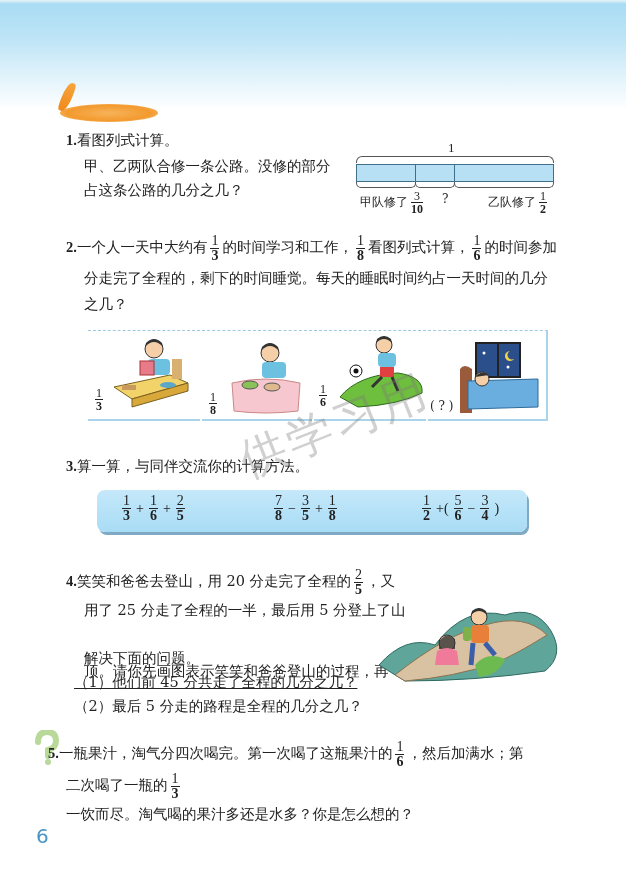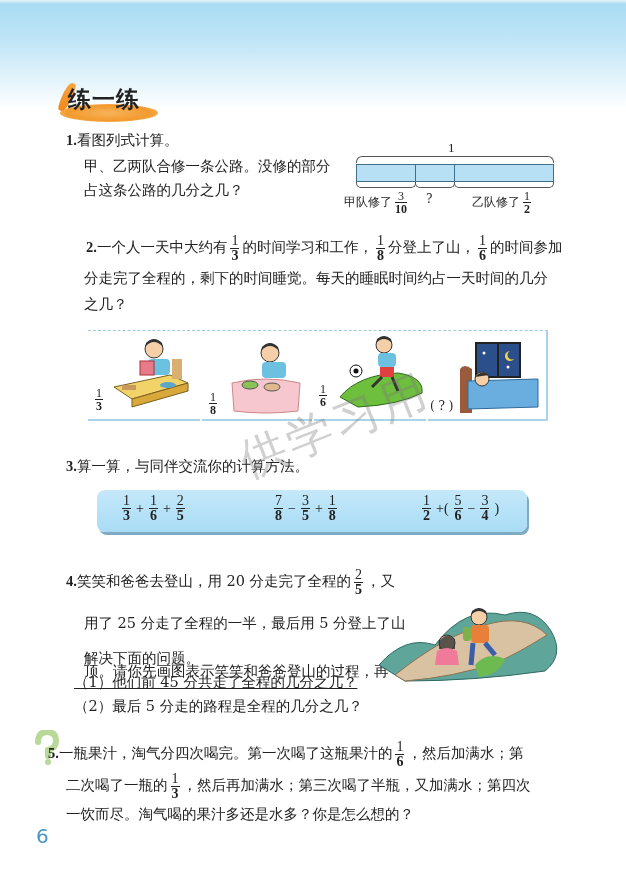--- a/index.html
+++ b/index.html
@@ -50,21 +50,21 @@
   }
   .bar-diagram .bar {
     position: absolute; left: 6px; top: 24px; width: 196px; height: 16px;
     background: #b8e0f5; border: 1px solid #3f6f8a;
   }
   .bar-diagram .seg { position: absolute; top: 0; height: 16px; border-left: 1px solid #3f6f8a; }
   .bar-diagram .brace-b {
     position: absolute; top: 42px; height: 5px;
     border: 1px solid #555; border-top: none; border-radius: 0 0 5px 5px;
   }
-  .bar-diagram .lbl { position: absolute; top: 50px; font-size: 12px; white-space: nowrap; }
+  .bar-diagram .lbl { position: absolute; top: 50px; font-size: 12px; white-space: nowrap; margin-left: 16px; }
   .bar-diagram .lbl .frac { font-size: 12px; line-height: 12px; }
   
   .pic-strip { position: absolute; left: 88px; top: 330px; width: 470px; height: 95px; }
   .pic-card {
     position: absolute; top: 0; height: 88px;
     border-top: 1px dashed #9fc9e0;
     border-bottom: 2px solid #a9d4ec;
     background: #fff;
   }
   .pic-card .frac { position: absolute; font-size: 12px; line-height: 12px; }
@@ -91,21 +91,20 @@
   }
 </style>
 </head>
 <body>
 
 <div class="top-band"></div>
 
 <div class="heading">
   <div class="oval"></div>
   <div class="feather"></div>
-  <div class="title">练一练</div>
 </div>
 
 <div class="text" style="left:66px; top:128px;">
   <span class="num">1.</span><span>看图列式计算。</span>
 </div>
 <div class="text" style="left:84px; top:154px;">甲、乙两队合修一条公路。没修的部分</div>
 <div class="text" style="left:84px; top:178px;">占这条公路的几分之几？</div>
 
 <div class="bar-diagram">
   <div class="one">1</div>
@@ -119,22 +118,22 @@
   <div class="brace-b" style="left:104px; width:98px;"></div>
   <div class="lbl" style="left:-6px;">
     <span>甲队修了</span><span class="frac"><span class="n">3</span><span class="d">10</span></span>
   </div>
   <div class="lbl" style="left:76px; top:52px;">?</div>
   <div class="lbl" style="left:122px;">
     <span>乙队修了</span><span class="frac"><span class="n">1</span><span class="d">2</span></span>
   </div>
 </div>
 
-<div class="text" style="left:66px; top:232px; line-height:30px;margin-left:20px;">
-  <span class="num">2.</span><span>一个人一天中大约有</span><span class="frac"><span class="n">1</span><span class="d">3</span></span><span>的时间学习和工作，</span><span class="frac"><span class="n">1</span><span class="d">8</span></span><span>分登上了山，</span><span class="frac"><span class="n">1</span><span class="d">6</span></span><span>的时间参加</span>
+<div class="text" style="left:66px; top:232px; line-height:30px;">
+  <span class="num">2.</span><span>一个人一天中大约有</span><span class="frac"><span class="n">1</span><span class="d">3</span></span><span>的时间学习和工作，</span><span class="frac"><span class="n">1</span><span class="d">8</span></span><span>看图列式计算，</span><span class="frac"><span class="n">1</span><span class="d">6</span></span><span>的时间参加</span>
 </div>
 <div class="text" style="left:84px; top:266px;">分走完了全程的，剩下的时间睡觉。每天的睡眠时间约占一天时间的几分</div>
 <div class="text" style="left:84px; top:292px;">之几？</div>
 
 <div class="pic-strip">
 
   <div class="pic-card" style="left:0; width:112px;">
     <svg class="scene" style="left:22px; top:6px;" width="80" height="74" viewBox="0 0 80 74">
       <polygon points="4,50 60,38 78,46 22,62" fill="#f2d36a" stroke="#7a6020"></polygon>
       <polygon points="22,62 78,46 78,54 22,70" fill="#d8a83a" stroke="#7a6020"></polygon>
@@ -213,21 +212,21 @@
     <span class="frac"><span class="n">7</span><span class="d">8</span></span><span class="op">−</span><span class="frac"><span class="n">3</span><span class="d">5</span></span><span class="op">+</span><span class="frac"><span class="n">1</span><span class="d">8</span></span>
   </div>
   <div class="expr" style="left:322px;">
     <span class="frac"><span class="n">1</span><span class="d">2</span></span><span class="op">+(</span><span class="frac"><span class="n">5</span><span class="d">6</span></span><span class="op">−</span><span class="frac"><span class="n">3</span><span class="d">4</span></span><span class="op">)</span>
   </div>
 </div>
 
 <div class="text" style="left:66px; top:566px; line-height:30px;">
   <span class="num">4.</span><span>笑笑和爸爸去登山，用 20 分走完了全程的</span><span class="frac"><span class="n">2</span><span class="d">5</span></span><span>，又</span>
 </div>
-<div class="text" style="left:84px; top:611px;">用了 25 分走了全程的一半，最后用 5 分登上了山</div>
+<div class="text" style="left:84px; top:598px;">用了 25 分走了全程的一半，最后用 5 分登上了山</div>
 <div class="text" style="left:84px; top:659px;">顶。请你先画图表示笑笑和爸爸登山的过程，再</div>
 <div class="text" style="left:84px; top:646px;text-align:right;">解决下面的问题。</div>
 <div class="text" style="left:74px; top:670px;text-decoration:underline;">（1）他们前 45 分共走了全程的几分之几？</div>
 <div class="text" style="left:74px; top:694px;">（2）最后 5 分走的路程是全程的几分之几？</div>
 
 <svg class="mountain" viewBox="0 0 190 100">
   <path d="M4,80 Q30,50 60,60 Q90,20 130,30 Q160,20 176,46 Q190,70 170,86 Q100,96 30,96 Z" fill="#5fa59a" stroke="#2f6a60"></path>
   <path d="M20,90 Q70,50 110,40 Q150,28 172,50 Q140,70 120,78 Q80,92 30,96 Z" fill="#d8c2a2" stroke="#8a7250"></path>
   <path d="M100,80 Q112,66 130,74 Q124,90 104,92 Z" fill="#6dbb50"></path>
   <circle cx="72" cy="58" r="8" fill="#f4cfa8" stroke="#333"></circle>
@@ -241,19 +240,19 @@
 </svg>
 
 <svg class="q5-icon" viewBox="0 0 28 36">
   <path d="M6,12 Q6,2 15,2 Q24,2 24,11 Q24,18 16,20 L16,26" fill="none" stroke="#b8d99a" stroke-width="6" stroke-linecap="round"></path>
   <circle cx="16" cy="32" r="3" fill="#b8d99a"></circle>
 </svg>
 <div class="text" style="left:48px; top:738px; line-height:30px;">
   <span class="num">5.</span><span>一瓶果汁，淘气分四次喝完。第一次喝了这瓶果汁的</span><span class="frac"><span class="n">1</span><span class="d">6</span></span><span>，然后加满水；第</span>
 </div>
 <div class="text" style="left:66px; top:770px; line-height:30px;">
-  <span>二次喝了一瓶的</span><span class="frac"><span class="n">1</span><span class="d">3</span></span><span>，然后再加满水；第三次喝了半瓶，又加满水；第四次</span>
+  <span>二次喝了一瓶的</span><span class="frac"><span class="n">1</span><span class="d">3</span></span>
 </div>
 <div class="text" style="left:66px; top:802px;">一饮而尽。淘气喝的果汁多还是水多？你是怎么想的？</div>
 
 <div class="page-number">6</div>
 
 <div class="watermark">供学习用</div>
 
 </body></html>

